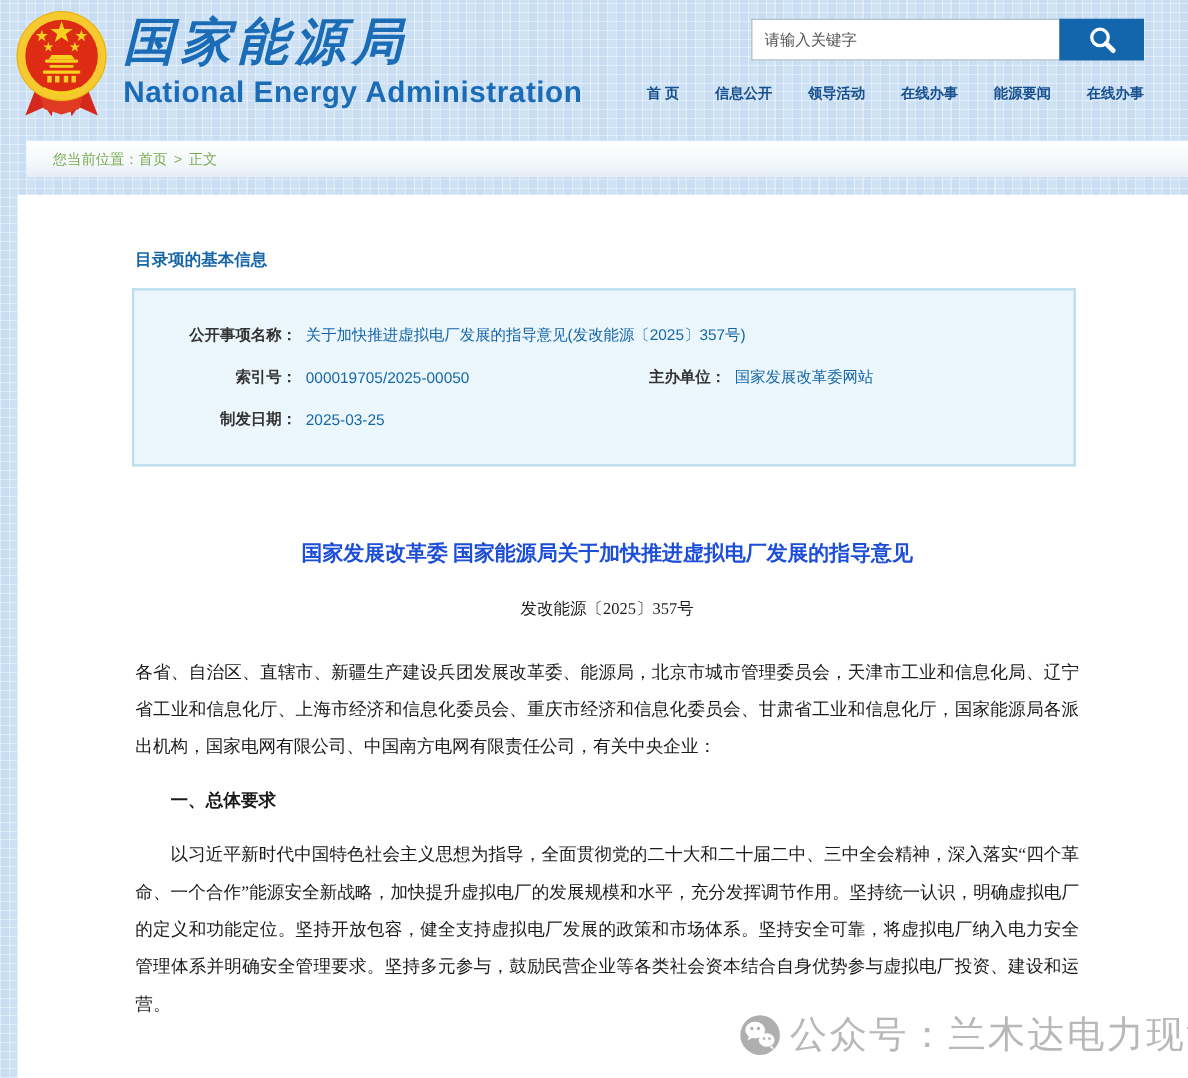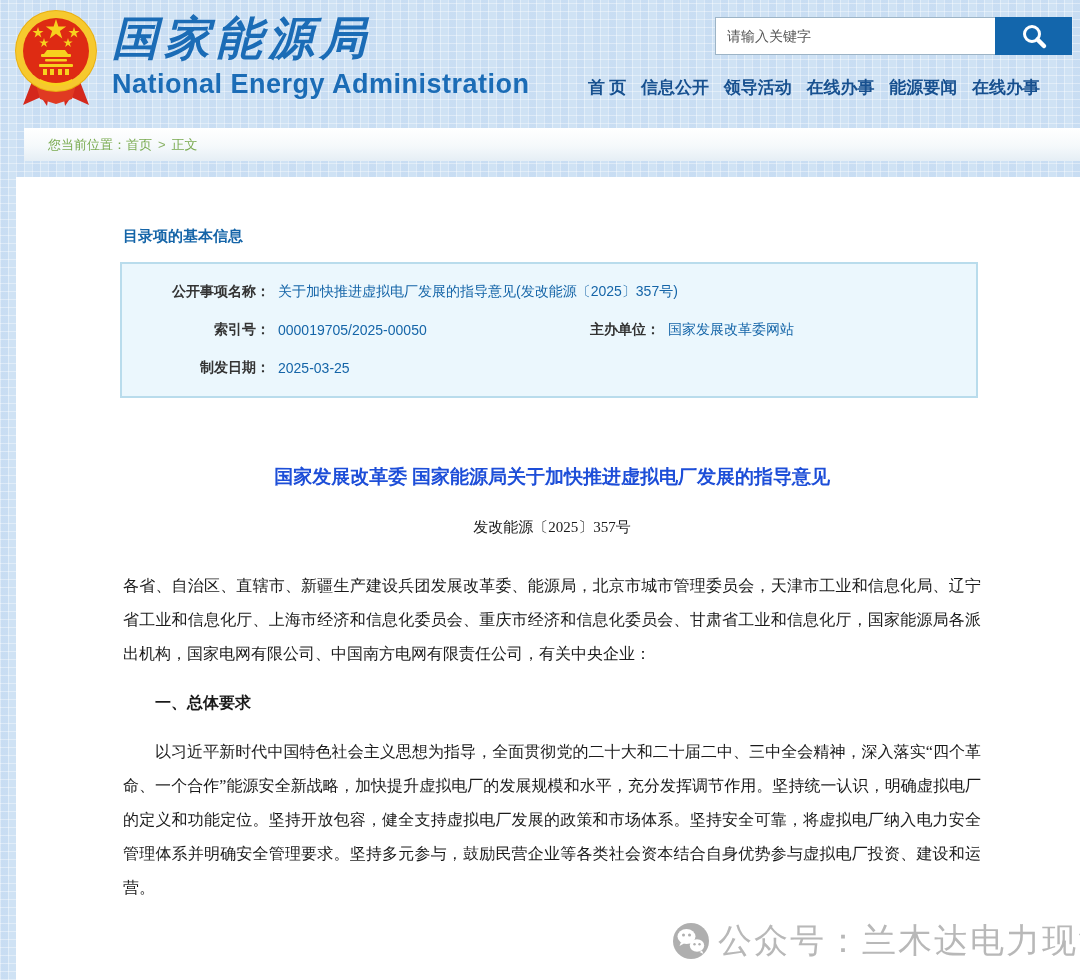--- a/index.html
+++ b/index.html
@@ -18,47 +18,46 @@
   .site-header { position:relative; height:126px; }
   .emblem { position:absolute; left:14px; top:7px; }
   .brand { position:absolute; left:112px; top:10px; }
   .site-title { font-size:46px; font-weight:bold; color:#1b6cb6; letter-spacing:6px; line-height:56px;font-style:italic; }
   .site-subtitle { font-size:27px; font-weight:bold; color:#1b6cb6; margin-top:3px; letter-spacing:0.5px; }
   .search-wrap { position:absolute; left:683px; top:17px; display:flex; }
   .search-input {
     width:280px; height:38px; border:1px solid #9db4c6; border-right:none;
     padding:0 11px; font-size:14px; color:#000000; outline:none;
     font-family:"Liberation Sans", sans-serif;
-    margin-left:32px;
   }
   .search-input::placeholder { color:#555; }
   .search-btn { width:77px; height:38px; background:#1366ac; border:none; cursor:pointer;
     display:flex; align-items:center; justify-content:center; }
   .main-nav {
     position:absolute; top:76px; left:588px; width:452px;
     display:flex; justify-content:space-between; align-items:center;
   }
-  .main-nav a { font-size:17px; color:#17508f; text-decoration:none; font-weight:600; white-space:nowrap;font-family:Liberation Serif, serif; }
+  .main-nav a { font-size:13px; color:#17508f; text-decoration:none; font-weight:600; white-space:nowrap; }
   
   .breadcrumb {
     margin-left:24px; margin-top:2px; height:33px; line-height:33px;
     background:linear-gradient(180deg,#ffffff 0%,#f5f9fb 55%,#e5eef5 100%);
     font-size:13px; color:#7aab51; padding-left:24px;
   }
   .breadcrumb a { color:#7aab51; text-decoration:none; }
   .breadcrumb .sep { margin:0 6px; color:#8ab267; }
   
   .content-panel {
     margin-left:16px; margin-top:16px; background:#ffffff;
     min-height:820px; padding:50px 99px 40px 107px;
   }
   .info-heading { font-size:15px; font-weight:bold; color:#1565a8; }
   .info-box {
     margin-top:16px; margin-left:-3px; width:858px;
-    background:#ebf7fd; border:2px solid #b9dcec; padding:9px 0;
+    background:#ebf7fd; border:2px solid #b9dcec; padding:22px 0;
   }
   .info-row { display:flex; align-items:center; height:38px; font-size:14px; }
   .info-lbl { width:148px; text-align:right; font-weight:bold; color:#333; white-space:nowrap; }
   .info-val { margin-left:8px; color:#1565a8; white-space:nowrap; }
   .info-val.fixedw { width:287px; }
   .info-lbl.second { width:95px; }
   
   .document { font-family:"Liberation Serif", serif; color:#1a1a1a; }
   .doc-title { text-align:center; font-size:19px; font-weight:bold; margin-top:66px; color:#1d4ed8; }
   .doc-number { text-align:center; font-size:15px; margin-top:28px; }

